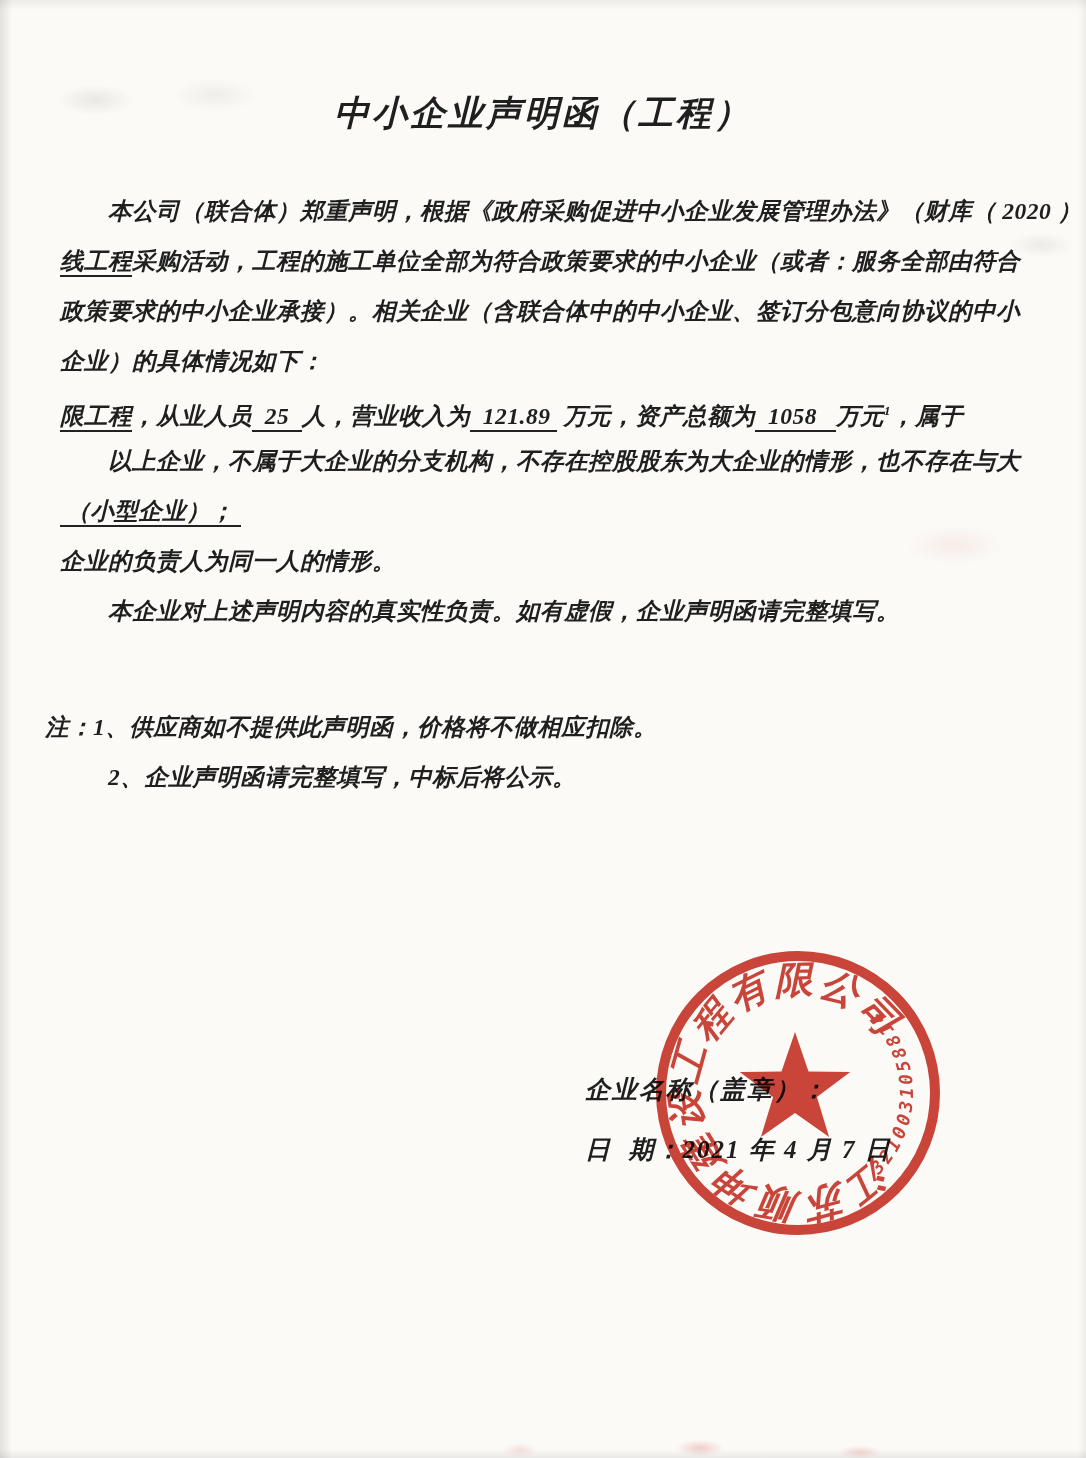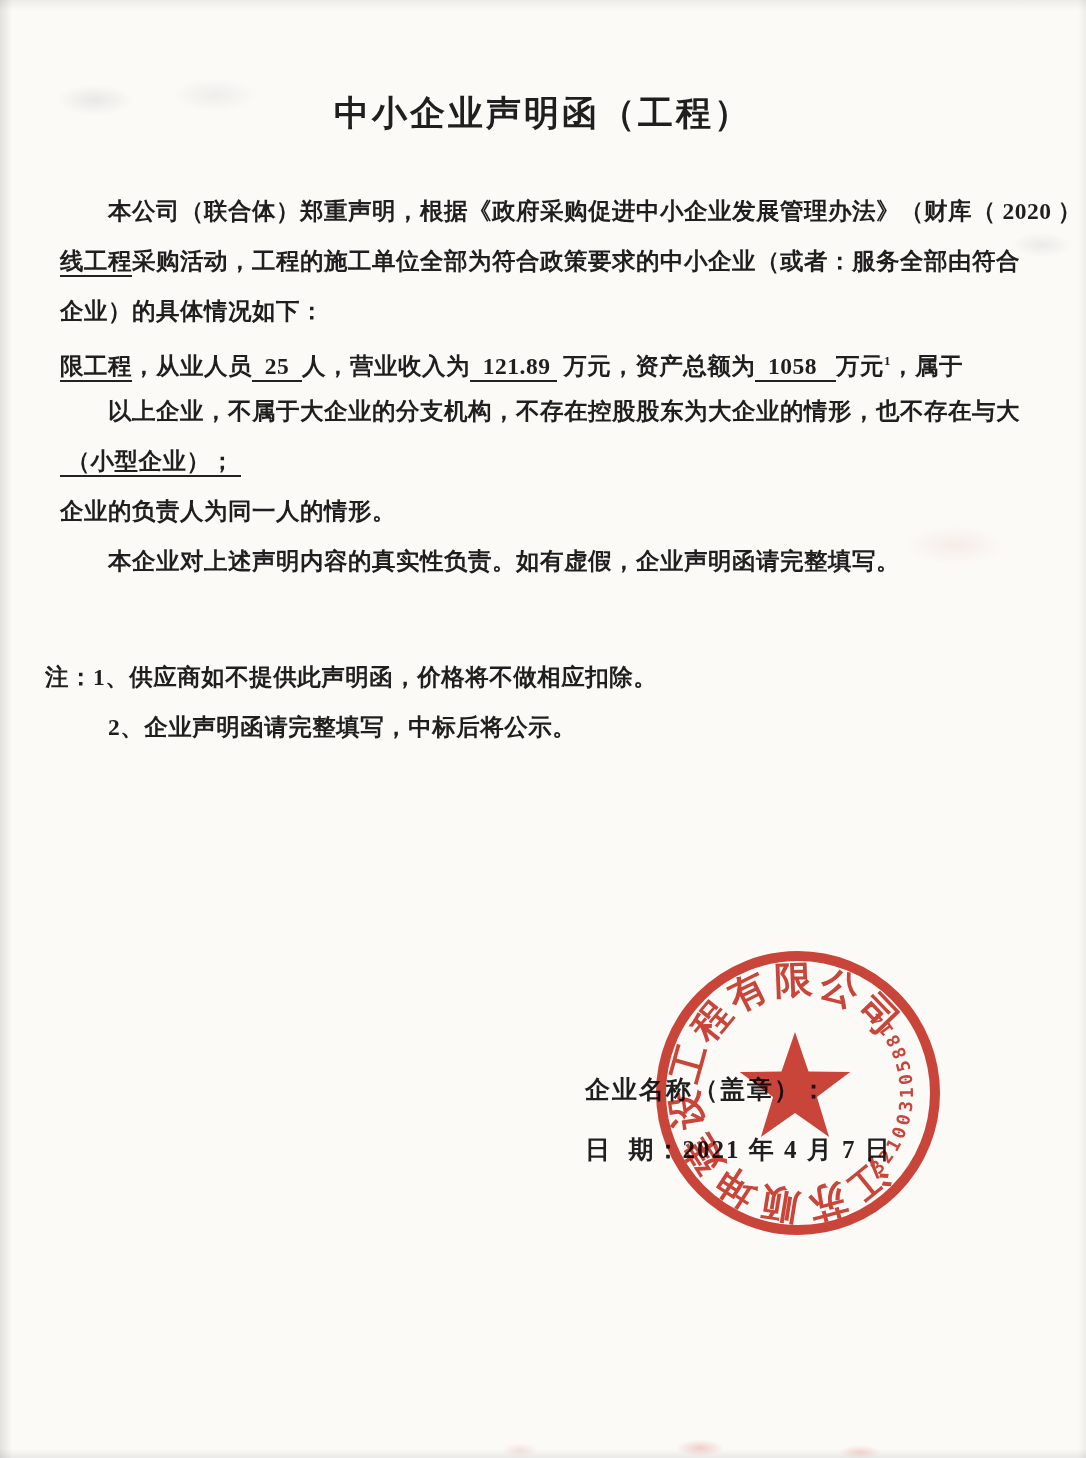--- a/index.html
+++ b/index.html
@@ -16,20 +16,21 @@
       radial-gradient(45px 18px at 1042px 245px,rgba(110,110,110,.11), transparent 70%),
       radial-gradient(70px 28px at 955px 545px, rgba(205,110,100,.10), transparent 70%),
       radial-gradient(34px 12px at 700px 1448px,rgba(215,90,80,.28),  transparent 70%),
       radial-gradient(30px 10px at 860px 1452px,rgba(215,90,80,.22),  transparent 70%),
       radial-gradient(26px 10px at 520px 1450px,rgba(215,90,80,.16),  transparent 70%),
       linear-gradient(90deg,  rgba(0,0,0,.10), rgba(0,0,0,0) 12px),
       linear-gradient(-90deg, rgba(0,0,0,.05), rgba(0,0,0,0) 8px),
       linear-gradient(180deg, rgba(0,0,0,.06), rgba(0,0,0,0) 10px),
       linear-gradient(0deg,   rgba(0,0,0,.07), rgba(0,0,0,0) 9px),
       #fbfaf7;
+    font-style: italic;
   }
   .title {
     position:absolute; top:90px; left:0; width:100%;
     text-align:center; font-size:35px; font-weight:700; letter-spacing:3px;
   }
   .doc-lines { position:absolute; left:60px; top:186px; width:985px; }
   .line {
     height:50px; line-height:50px;
     font-size:23.5px; font-weight:600;
     white-space:pre; letter-spacing:.5px;
@@ -62,20 +63,21 @@
 </head>
 <body>
 
 <div class="page">
 
   <div class="title">中小企业声明函（工程）</div>
 
   <div class="doc-lines">
       <div class="line"><span class="seg">　　本公司（联合体）郑重声明，根据《政府采购促进中小企业发展管理办法》（财库（ 2020 ）</span></div>
       <div class="line"><span class="seg u">线工程</span><span class="seg">采购活动，工程的施工单位全部为符合政策要求的中小企业（或者：服务全部由符合</span></div>
+      <div class="line"><span class="seg">政策要求的中小企业承接）。相关企业（含联合体中的中小企业、签订分包意向协议的中小</span></div>
       <div class="line"><span class="seg">企业）的具体情况如下：</span></div>
       <div class="line"><span class="seg u">限工程</span><span class="seg">，从业人员</span><span class="seg u b">  25  </span><span class="seg">人，营业收入为</span><span class="seg u b">  121.89 </span><span class="seg"> 万元，资产总额为</span><span class="seg u b">  1058   </span><span class="seg">万元</span><span class="seg sup">1</span><span class="seg">，属于</span></div>
       <div class="line"><span class="seg">　　以上企业，不属于大企业的分支机构，不存在控股股东为大企业的情形，也不存在与大</span></div>
       <div class="line"><span class="seg u"> （小型企业）； </span></div>
       <div class="line"><span class="seg">企业的负责人为同一人的情形。</span></div>
       <div class="line"><span class="seg">　　本企业对上述声明内容的真实性负责。如有虚假，企业声明函请完整填写。</span></div>
       <div class="line gap"></div>
       <div class="line note-first"><span class="seg">注：1、供应商如不提供此声明函，价格将不做相应扣除。</span></div>
       <div class="line"><span class="seg">　　2、企业声明函请完整填写，中标后将公示。</span></div>
     </div>

